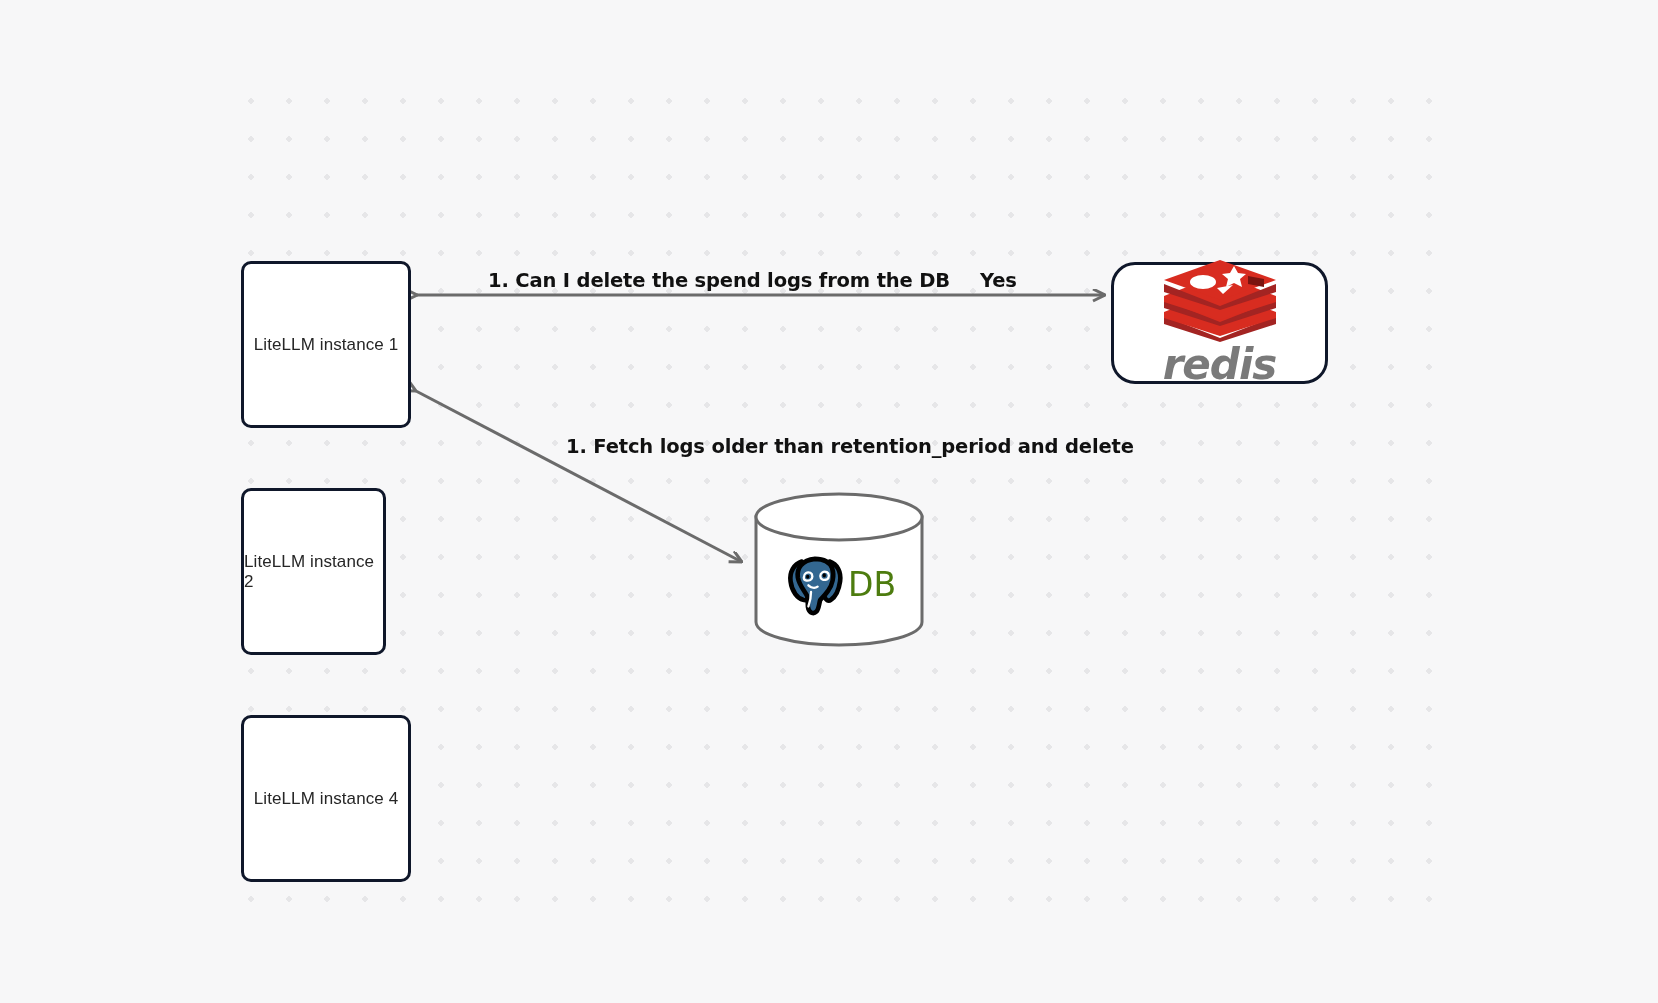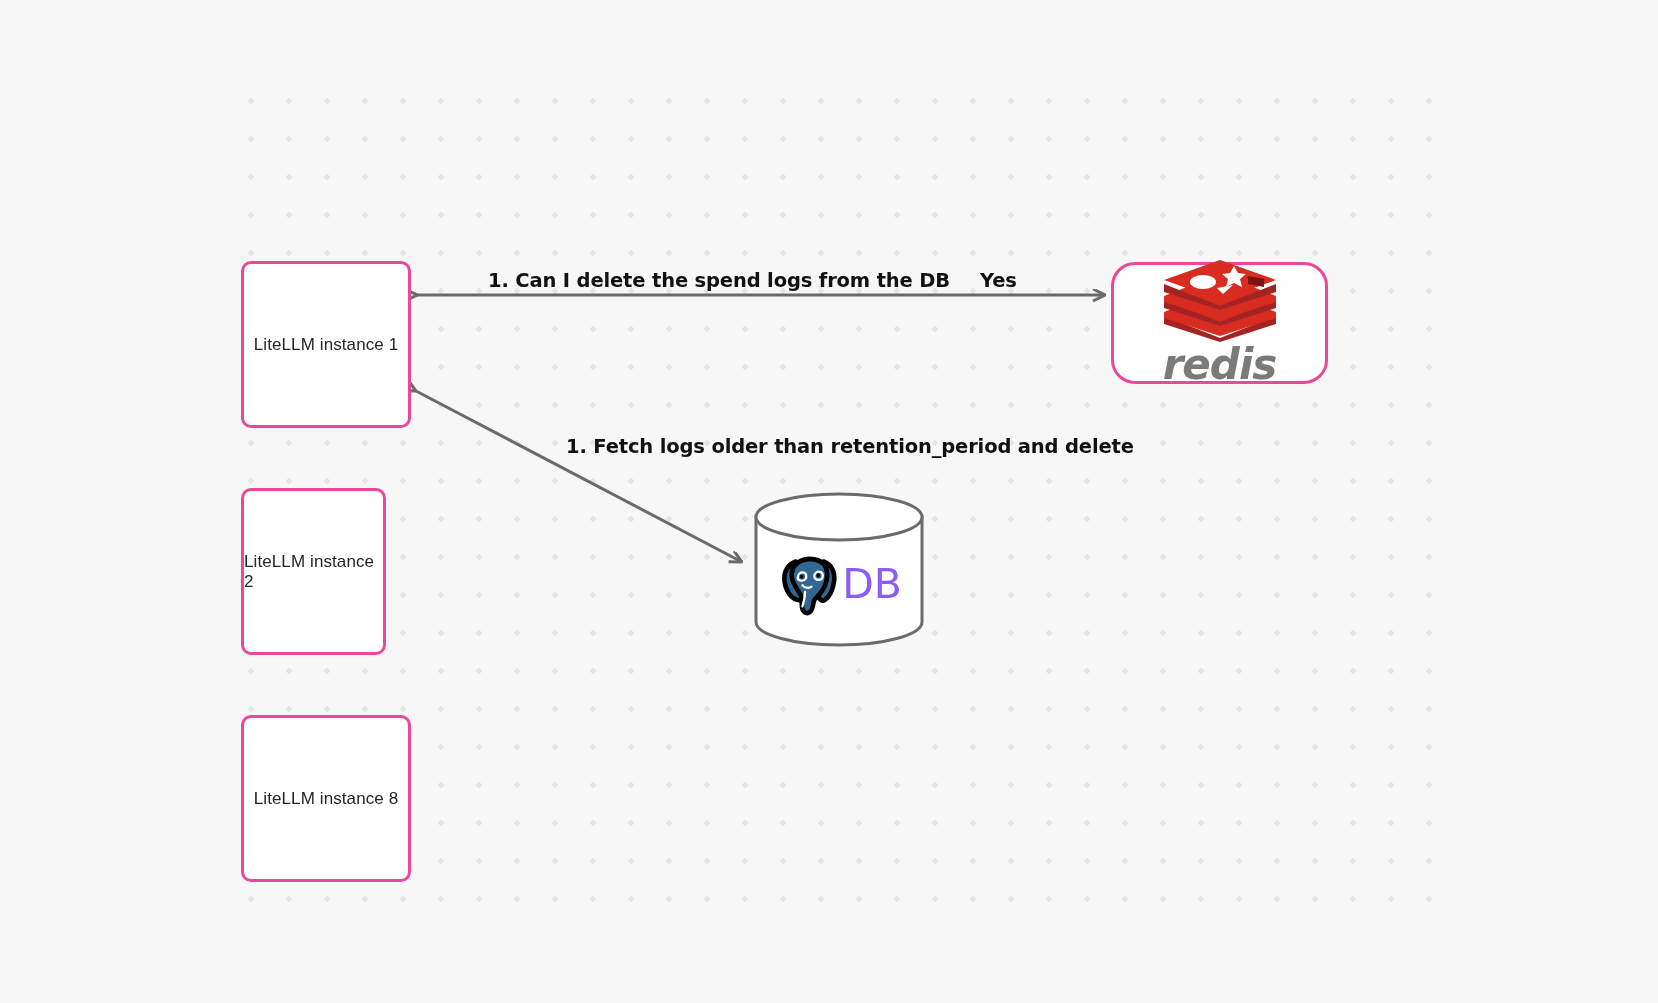--- a/index.html
+++ b/index.html
@@ -23,21 +23,21 @@
     width: 1215px;
     height: 850px;
     background-image: radial-gradient(circle, #e6e6e8 2.6px, rgba(0,0,0,0) 2.8px);
     background-size: 38px 38px;
     background-position: 7px 7px;
     pointer-events: none;
   }
   .node-box {
     position: absolute;
     background: #ffffff;
-    border: 3px solid #ec4899;
+    border: 3px solid #0f172a;
     border-radius: 10px;
     box-sizing: border-box;
     display: flex;
     align-items: center;
     justify-content: center;
   }
   .node-label {
     font-size: 17px;
     color: #262626;
     font-family: "Liberation Sans", sans-serif;
@@ -80,23 +80,23 @@
     position: absolute;
     left: 0; top: 52px;
     width: 172px; height: 80px;
     display: flex;
     align-items: center;
     justify-content: center;
     gap: 0px;
   }
   .db-text {
     font-family: "DejaVu Sans", sans-serif;
-    font-size: 41px;
+    font-size: 33px;
     font-weight: 400;
-    color: #8b5cf6;
+    color: #4d7c0f;
     line-height: 1;
   }
 
   .edge-label {
     position: absolute;
     font-family: "DejaVu Sans", sans-serif;
     font-size: 19.5px;
     font-weight: 700;
     color: #111111;
     white-space: nowrap;
@@ -139,21 +139,21 @@
 
   <div class="node-box" id="node-litellm-1">
     <span class="node-label">LiteLLM instance 1</span>
   </div>
 
   <div class="node-box" id="node-litellm-2">
     <span class="node-label">LiteLLM instance 2</span>
   </div>
 
   <div class="node-box" id="node-litellm-3">
-    <span class="node-label">LiteLLM instance 8</span>
+    <span class="node-label">LiteLLM instance 4</span>
   </div>
 
   <div class="node-box" id="node-redis">
     <div class="redis-logo-wrap">
       <svg width="120" height="82" viewBox="0 0 120 82">
 
         <path d="M4 56 L60 78 L116 56 L116 64 L60 82 L4 64 Z" fill="#a32422"></path>
         <path d="M4 52 L60 30 L116 52 L116 58 L60 76 L4 58 Z" fill="#d82c20"></path>
 
         <path d="M4 40 L60 62 L116 40 L116 48 L60 66 L4 48 Z" fill="#a32422"></path>

